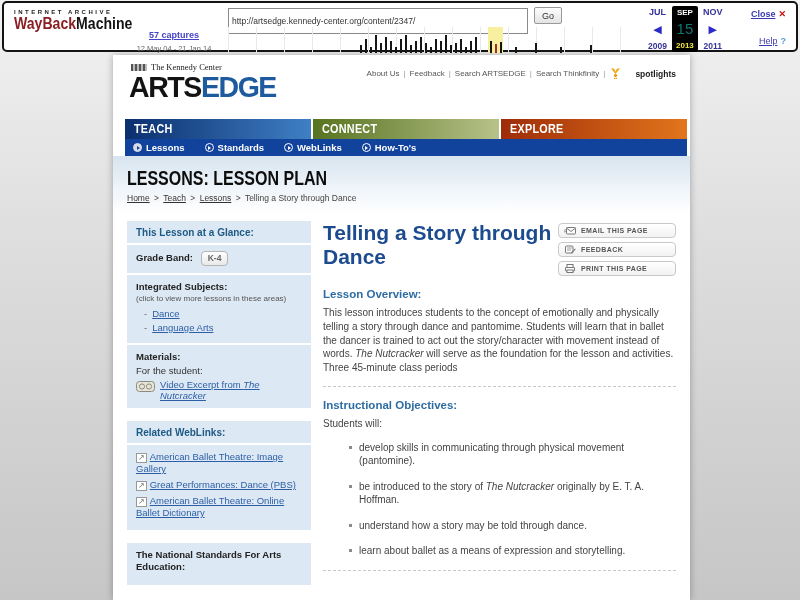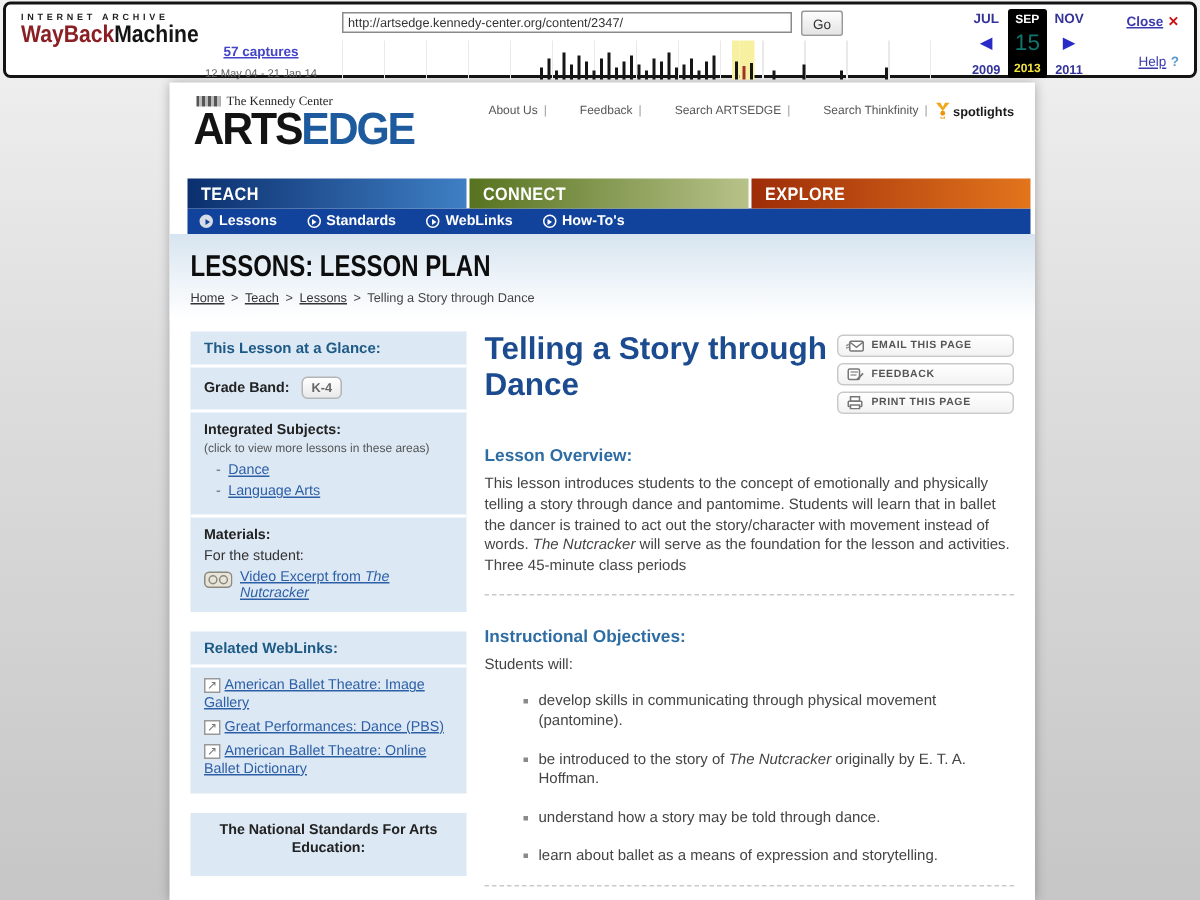--- a/index.html
+++ b/index.html
@@ -10,21 +10,21 @@
   
   .wb { position: absolute; left: 2px; top: 1px; right: 2px; height: 51px;
         background: #fff; border: 2px solid #141414; border-radius: 5px; z-index: 5; }
   .wb-logo { position: absolute; left: 10px; top: 6px; width: 110px; }
   .wb-arch { font-size: 6px; letter-spacing: 2.5px; color: #222; font-weight: bold; }
   .wb-mach { font-size: 16px; font-weight: 800; transform: scaleX(0.88); transform-origin: left; white-space: nowrap; }
   .wb-mach .red { color: #8a1f24; } .wb-mach .blk { color: #141414; }
   .wb-caps { position: absolute; left: 118px; top: 21px; width: 104px; text-align: center; }
   .wb-caps a { font-size: 9px; color: #4343c8; text-decoration: underline; font-weight: bold; cursor: pointer; }
   .wb-range { font-size: 7.5px; color: #666; margin-top: 2px; }
-  .wb-url { position: absolute; left: 224px; top: 5px; width: 300px; height: 14px;
+  .wb-url { position: absolute; left: 224px; top: 5px; width: 300px; height: 26px;
             border: 1px solid #8a8a8a; font-size: 8.5px; color: #333; padding: 0 3px;
             font-family: "Liberation Sans", sans-serif; }
   .wb-go { position: absolute; left: 530px; top: 4px; height: 17px; padding: 0 7px;
            font-size: 9px; color: #333; background: linear-gradient(#fdfdfd,#e4e4e4);
            border: 1px solid #999; border-radius: 2px; cursor: pointer; }
   .wb-strip { position: absolute; left: 224px; top: 24px; width: 412px; height: 26px;
               display: flex; align-items: flex-end; cursor: pointer;
               background: repeating-linear-gradient(90deg, #e9e9e9 0 1px, transparent 1px 28px); }
   .tlslot { width: 5px; height: 26px; display: flex; align-items: flex-end; justify-content: center; flex-shrink: 0; }
   .tlslot.hl { background: #f7f0a0; }
@@ -54,23 +54,23 @@
   .hdr { position: relative; height: 64px; }
   .ae-logo { position: absolute; left: 16px; top: 7px; cursor: pointer; }
   .kc-line { display: flex; align-items: center; gap: 4px; font-family: "Liberation Serif", serif;
              font-size: 8.5px; color: #222; margin-left: 2px; }
   .kc-mark { width: 16px; height: 7px; background: repeating-linear-gradient(90deg,#555 0 2px,#bbb 2px 4px); }
   .ae-word { font-size: 30px; font-weight: 800; letter-spacing: -1.5px; line-height: 30px;
              transform: scaleX(0.95); transform-origin: left; }
   .ae-word .a { color: #131313; } .ae-word .e { color: #1d5a9e; }
   .hdr-links { position: absolute; right: 14px; top: 12px; display: flex; align-items: center;
                gap: 4px; font-size: 8px; color: #555; }
-  .hdr-links .lk { cursor: pointer; margin-left: 18px; }
+  .hdr-links .lk { cursor: pointer; }
   .hdr-links .sep { color: #999; }
-  .spot { display: flex; align-items: center; gap: 0; cursor: pointer; }
+  .spot { display: flex; align-items: center; gap: 13px; cursor: pointer; }
   .spot b { color: #1b1b1b; font-size: 8.5px; }
 
   .tabs { display: flex; margin: 0 3px 0 12px; height: 20px; }
   .tab { flex: 1; position: relative; cursor: pointer; }
   .tab span { display: inline-block; color: #fff; font-weight: 800; font-size: 12px;
               line-height: 20px; padding-left: 10px; letter-spacing: 0.3px;
               transform: scaleX(0.9); transform-origin: left; }
   .tab.teach { background: linear-gradient(90deg,#0b2f6e,#3f7fc4); margin-right: 2px; }
   .tab.connect { background: linear-gradient(90deg,#57731f,#b7c289); margin-right: 2px; }
   .tab.explore { background: linear-gradient(90deg,#9e2c08,#e2751c); }
@@ -109,33 +109,33 @@
   .subj { list-style: none; margin: 5px 0 2px 8px; }
   .subj li { margin-bottom: 3px; }
   .subj .dash { color: #666; margin-right: 5px; }
   .badge { display: inline-block; margin-left: 5px; padding: 1px 6px 2px;
            background: linear-gradient(#ffffff,#e9e9e9); border: 1px solid #b5b5b5;
            border-radius: 4px; font-size: 8.5px; font-weight: bold; color: #666; cursor: pointer; }
   .mat-row { display: flex; align-items: flex-start; gap: 5px; margin-top: 3px; }
   .wl { margin-bottom: 4px; line-height: 1.25; }
   .ext { color: #777; margin-right: 3px; font-size: 8px; border: 1px solid #999;
          padding: 0 1px; line-height: 8px; display: inline-block; background: #fff; }
-  .std-lab { font-weight: bold; color: #222; margin-bottom: 5px; line-height: 1.25; text-align: center; }
+  .std-lab { font-weight: bold; color: #222; margin-bottom: 5px; line-height: 1.25; }
   .it { font-style: italic; }
 
   
   .main { flex: 1; min-width: 0; }
   .trow { display: flex; margin-bottom: 2px; }
   .ptitle { flex: 1; font-size: 21px; font-weight: 800; color: #1c4c8f; line-height: 1.12; max-width: 248px; }
   .actions { width: 118px; display: flex; flex-direction: column; gap: 4px; padding-top: 2px; }
   .abtn { display: flex; align-items: center; gap: 5px; border: 1px solid #c9c9c9; border-radius: 4px;
           background: linear-gradient(#ffffff,#f2f2f2); padding: 2px 5px; font-size: 7px;
           font-weight: bold; color: #555; letter-spacing: 0.4px; cursor: pointer;
           white-space: nowrap; font-family: "Liberation Sans", sans-serif; }
-  .h3 { color: #2e6da4; font-size: 11.5px; font-weight: bold; margin: 22px 0 6px; }
+  .h3 { color: #2e6da4; font-size: 11.5px; font-weight: bold; margin: 12px 0 6px; }
   .main p { font-size: 10px; color: #444; line-height: 1.38; }
   .hr { border-top: 1px dashed #c9c9c9; margin: 11px 0 0; }
   .obj { list-style: none; margin: 10px 0 2px 26px; }
   .obj li { position: relative; font-size: 10px; color: #444; margin-bottom: 12px;
             padding-left: 10px; line-height: 1.35; }
   .obj li::before { content: ""; position: absolute; left: 0; top: 5px; width: 3px; height: 3px; background: #8a8a8a; }
   .icon-svg { flex-shrink: 0; }
 </style>
 </head>
 <body>

